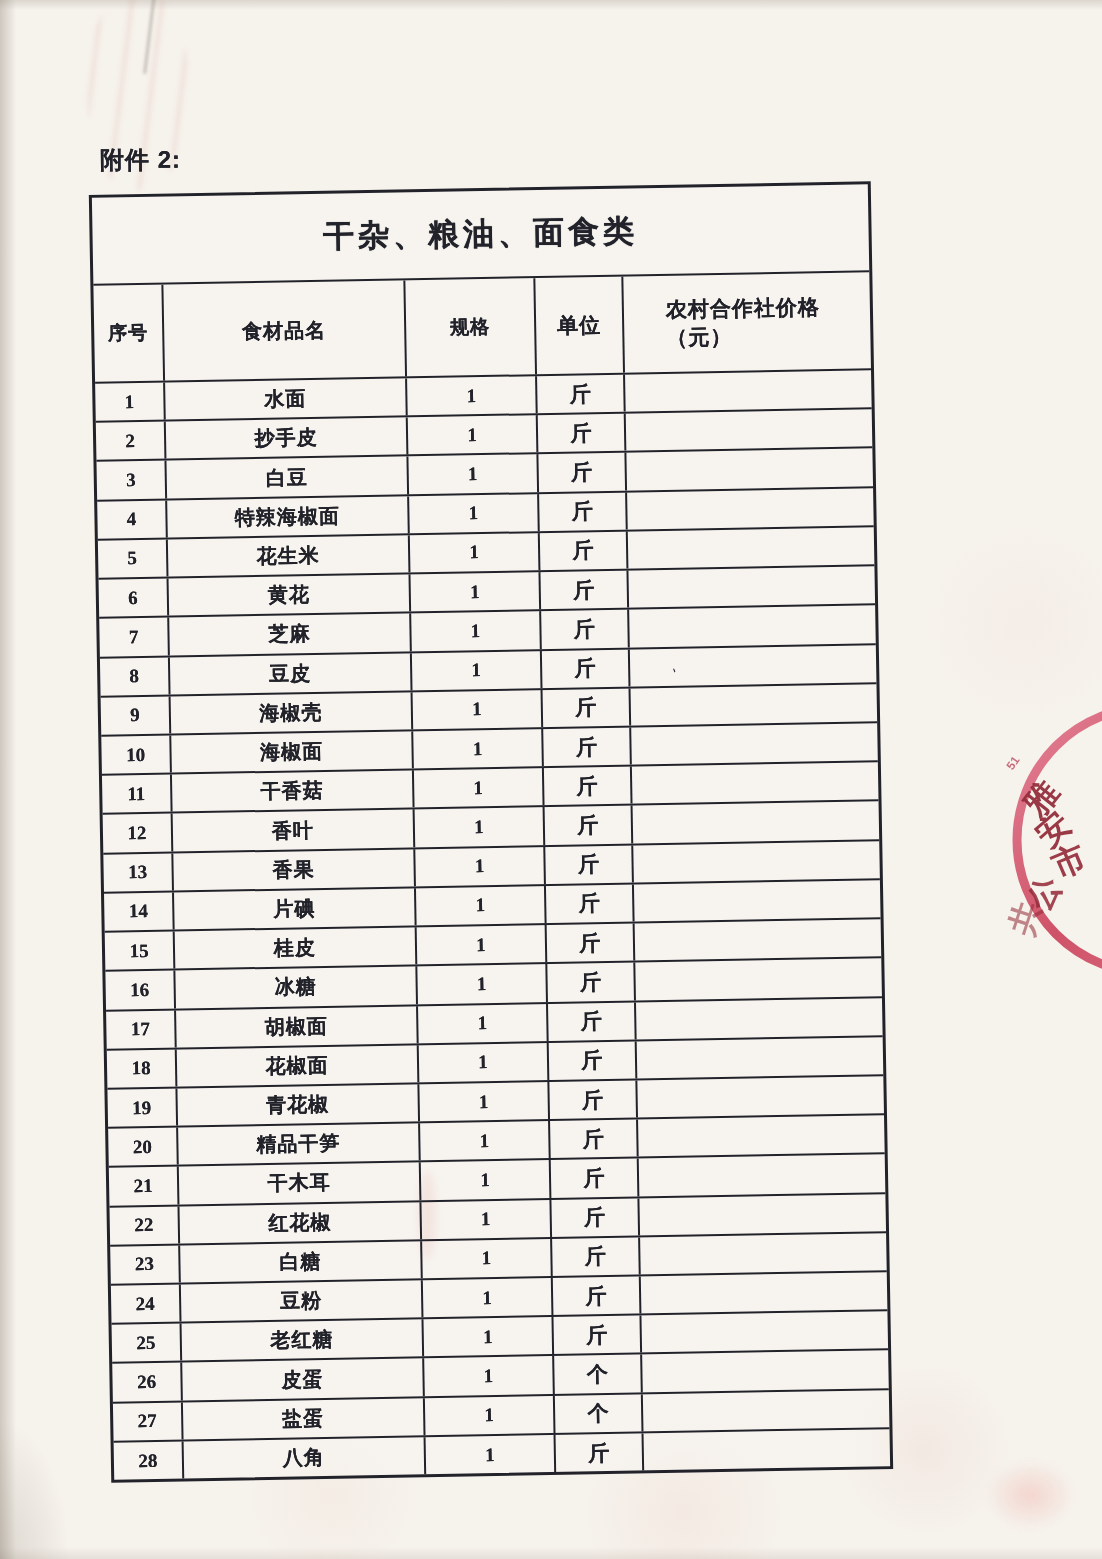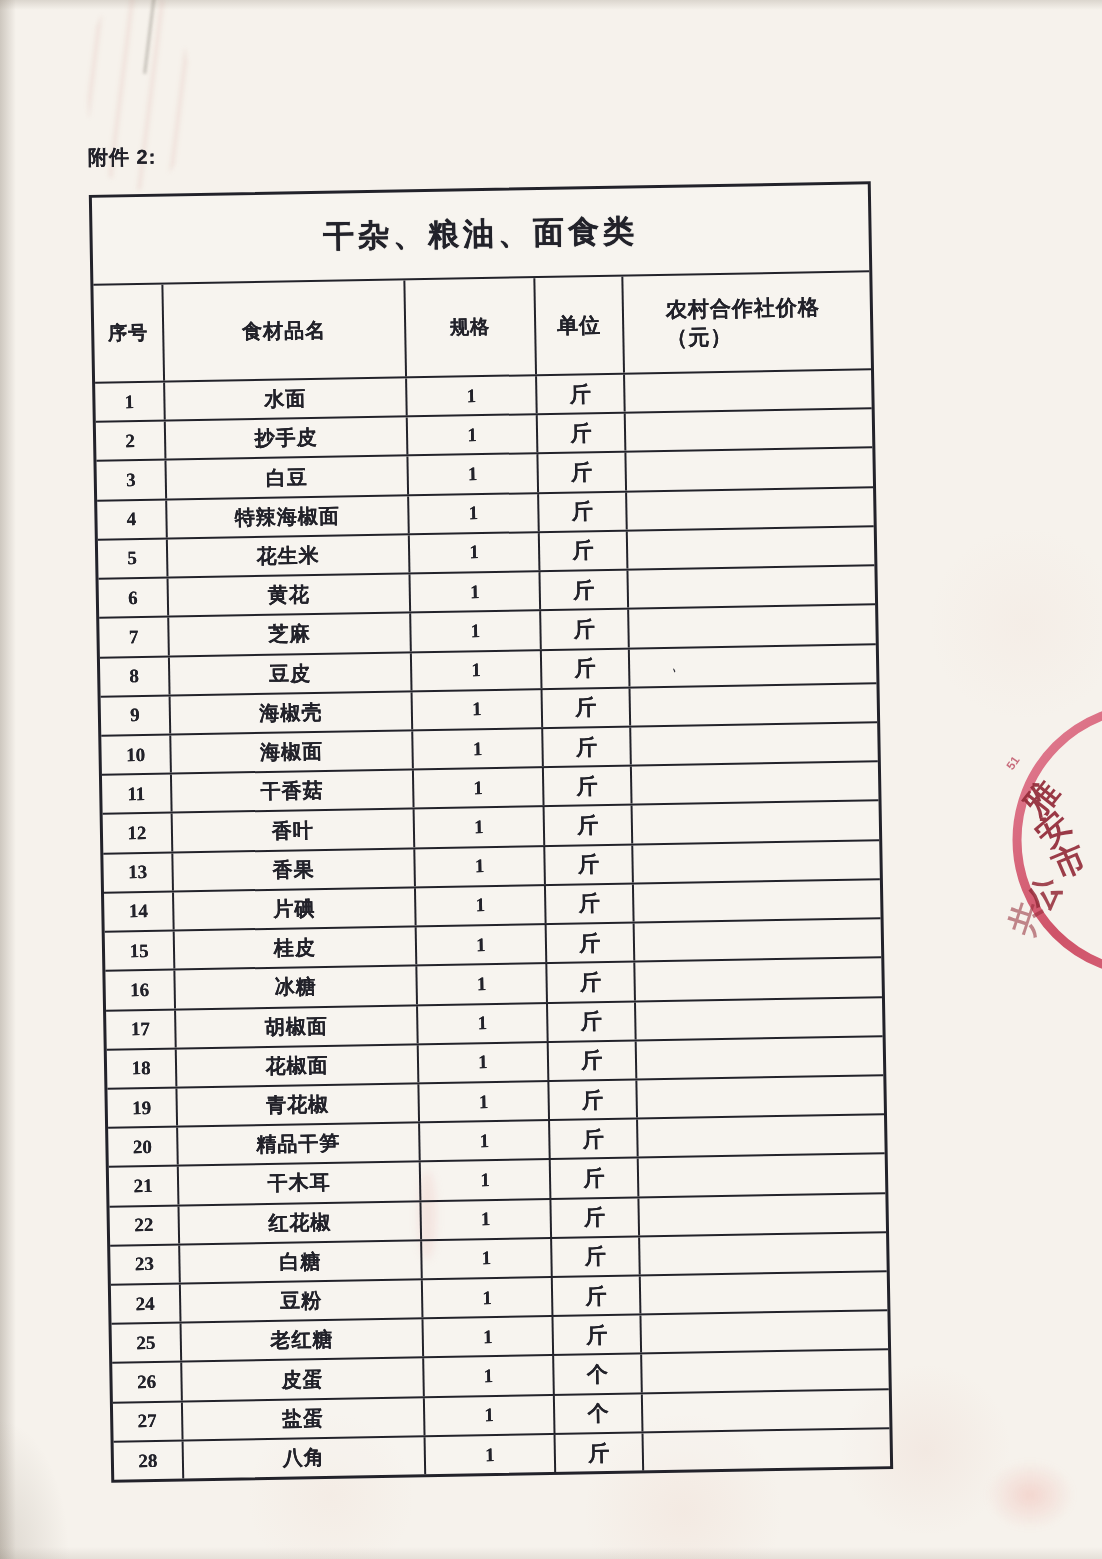--- a/index.html
+++ b/index.html
@@ -30,21 +30,21 @@
   .speckle{position:absolute;left:0;top:0;width:100%;height:100%;pointer-events:none;
     background-image:
       radial-gradient(circle at 62% 97%, rgba(220,160,140,.10), rgba(220,160,140,0) 6%),
       radial-gradient(circle at 84% 93%, rgba(210,150,135,.10), rgba(210,150,135,0) 5%),
       radial-gradient(circle at 30% 96%, rgba(220,170,150,.08), rgba(220,170,150,0) 5%),
       radial-gradient(circle at 93% 40%, rgba(225,175,160,.07), rgba(225,175,160,0) 7%);}
   .corner-shadow-bl{position:absolute;left:0;bottom:0;width:70px;height:140px;
     background:radial-gradient(ellipse at 0% 100%, rgba(140,130,115,.25), rgba(140,130,115,0) 70%);}
 
   
-  .attachment-label{position:absolute;left:88px;top:144px;font-size:20px;font-weight:bold;
+  .attachment-label{position:absolute;left:100px;top:144px;font-size:24px;font-weight:bold;
     letter-spacing:1px;transform:rotate(-.5deg);text-shadow:0 0 .6px currentColor;}
 
   
   .sheet{position:absolute;left:100px;top:188px;width:782px;height:1288px;
     transform:rotate(-1deg);}
   .doc-table{width:100%;height:100%;box-sizing:border-box;border:3px solid var(--ink,#2a2a31);
     display:flex;flex-direction:column;background:rgba(255,255,255,.18);}
   .title-row{height:86px;flex:none;display:flex;align-items:center;justify-content:center;
     border-bottom:2.5px solid var(--ink,#2a2a31);}
   .table-title{font-size:31px;font-weight:bold;letter-spacing:4px;text-shadow:0 0 .7px currentColor;}

